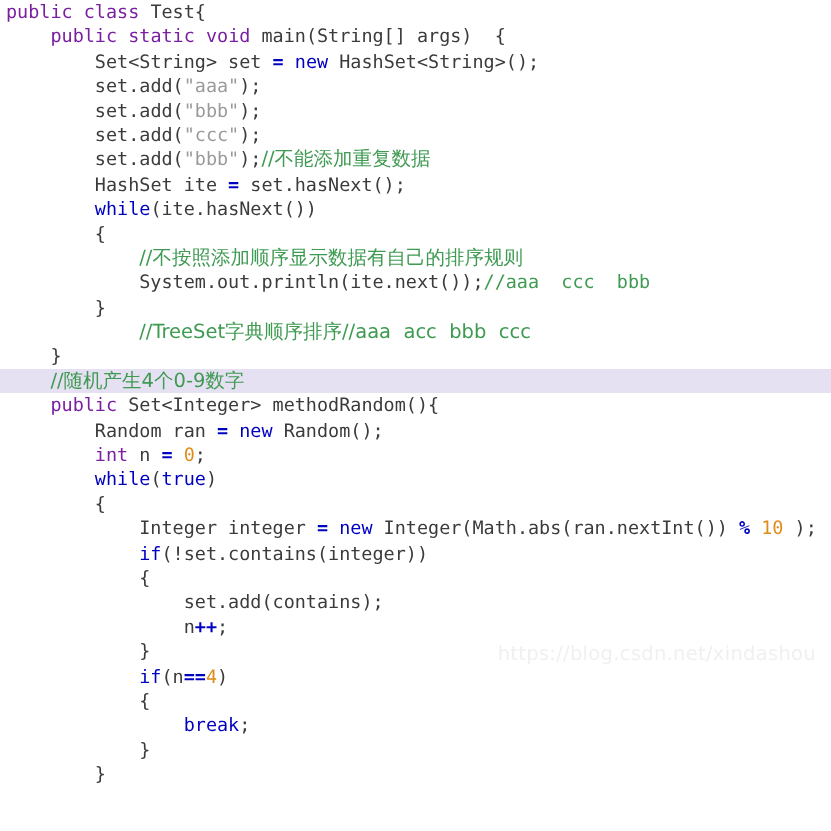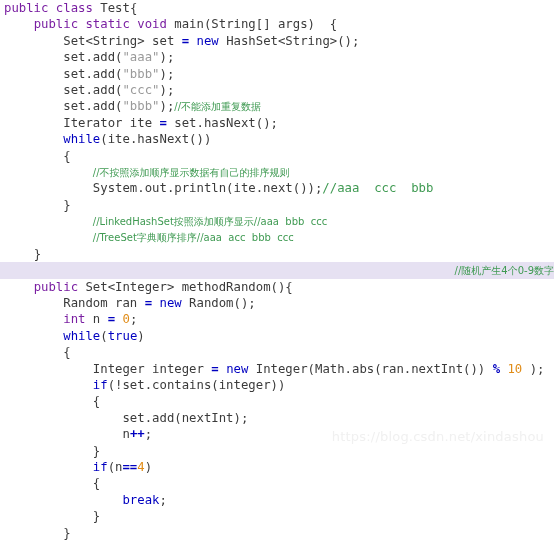--- a/index.html
+++ b/index.html
@@ -27,30 +27,29 @@
     height: 16.4px;
     line-height: 16.4px;
     font-size: 12.3px;
     white-space: pre;
     padding-left: 4px;
     letter-spacing: 0px;
     color: #3b3b3b;
   }
   .code-line.highlighted {
     background: #e6e1f2;
-    text-align: right;
   }
   .tok { white-space: pre; }
   .kw        { color: #7a1fa2; }   
   .kw-blue   { color: #0000c0; font-weight: normal; }
   .plain     { color: #3b3b3b; }
   .str       { color: #9a9a9a; }
   .num       { color: #e08c18; }
   .cmt       { color: #3f9a52; }
-  .cmt-cn    { color: #3f9a52; font-family: "DejaVu Sans", "Liberation Sans", sans-serif; font-size: 10px; }
+  .cmt-cn    { color: #3f9a52; font-family: "DejaVu Sans", "Liberation Sans", sans-serif; font-size: 13px; }
   .op        { color: #0000c0; font-weight: bold; }
   .watermark {
     position: absolute;
     right: 10px;
     bottom: 14px;
     font-family: "DejaVu Sans", "Liberation Sans", sans-serif;
     font-size: 13px;
     color: #f0f0f0;
     letter-spacing: 0.2px;
     white-space: pre;
@@ -62,39 +61,38 @@
 
 <div id="code-viewer">
   <div id="code-body">
       <div class="code-line"><span class="tok plain"></span><span class="tok kw">public</span><span class="tok plain"> </span><span class="tok kw">class</span><span class="tok plain"> Test{</span></div>
       <div class="code-line"><span class="tok plain">    </span><span class="tok kw">public</span><span class="tok plain"> </span><span class="tok kw">static</span><span class="tok plain"> </span><span class="tok kw">void</span><span class="tok plain"> main(String[] args)  {</span></div>
       <div class="code-line"><span class="tok plain">        </span><span class="tok plain">Set&lt;String&gt; set </span><span class="tok op">=</span><span class="tok plain"> </span><span class="tok kw-blue">new</span><span class="tok plain"> HashSet&lt;String&gt;();</span></div>
       <div class="code-line"><span class="tok plain">        </span><span class="tok plain">set.add(</span><span class="tok str">"aaa"</span><span class="tok plain">);</span></div>
       <div class="code-line"><span class="tok plain">        </span><span class="tok plain">set.add(</span><span class="tok str">"bbb"</span><span class="tok plain">);</span></div>
       <div class="code-line"><span class="tok plain">        </span><span class="tok plain">set.add(</span><span class="tok str">"ccc"</span><span class="tok plain">);</span></div>
       <div class="code-line"><span class="tok plain">        </span><span class="tok plain">set.add(</span><span class="tok str">"bbb"</span><span class="tok plain">);</span><span class="tok cmt-cn">//不能添加重复数据</span></div>
-      <div class="code-line"><span class="tok plain">        </span><span class="tok plain">Iterator ite </span><span class="tok op">=</span><span class="tok plain"> set.hasNext();</span></div>
+      <div class="code-line"><span class="tok plain">        </span><span class="tok plain">HashSet ite </span><span class="tok op">=</span><span class="tok plain"> set.hasNext();</span></div>
       <div class="code-line"><span class="tok plain">        </span><span class="tok kw-blue">while</span><span class="tok plain">(ite.hasNext())</span></div>
       <div class="code-line"><span class="tok plain">        </span><span class="tok plain">{</span></div>
       <div class="code-line"><span class="tok plain">            </span><span class="tok cmt-cn">//不按照添加顺序显示数据有自己的排序规则</span></div>
       <div class="code-line"><span class="tok plain">            </span><span class="tok plain">System.out.println(ite.next());</span><span class="tok cmt">//aaa  ccc  bbb</span></div>
       <div class="code-line"><span class="tok plain">        </span><span class="tok plain">}</span></div>
-      <div class="code-line"><span class="tok plain">            </span><span class="tok cmt-cn">//LinkedHashSet按照添加顺序显示//aaa  bbb  ccc</span></div>
       <div class="code-line"><span class="tok plain">            </span><span class="tok cmt-cn">//TreeSet字典顺序排序//aaa  acc  bbb  ccc</span></div>
       <div class="code-line"><span class="tok plain">    </span><span class="tok plain">}</span></div>
       <div class="code-line highlighted"><span class="tok plain">    </span><span class="tok cmt-cn">//随机产生4个0-9数字</span></div>
       <div class="code-line"><span class="tok plain">    </span><span class="tok kw">public</span><span class="tok plain"> Set&lt;Integer&gt; methodRandom(){</span></div>
       <div class="code-line"><span class="tok plain">        </span><span class="tok plain">Random ran </span><span class="tok op">=</span><span class="tok plain"> </span><span class="tok kw-blue">new</span><span class="tok plain"> Random();</span></div>
       <div class="code-line"><span class="tok plain">        </span><span class="tok kw">int</span><span class="tok plain"> n </span><span class="tok op">=</span><span class="tok plain"> </span><span class="tok num">0</span><span class="tok plain">;</span></div>
       <div class="code-line"><span class="tok plain">        </span><span class="tok kw-blue">while</span><span class="tok plain">(</span><span class="tok kw-blue">true</span><span class="tok plain">)</span></div>
       <div class="code-line"><span class="tok plain">        </span><span class="tok plain">{</span></div>
       <div class="code-line"><span class="tok plain">            </span><span class="tok plain">Integer integer </span><span class="tok op">=</span><span class="tok plain"> </span><span class="tok kw-blue">new</span><span class="tok plain"> Integer(Math.abs(ran.nextInt()) </span><span class="tok op">%</span><span class="tok plain"> </span><span class="tok num">10</span><span class="tok plain"> );</span></div>
       <div class="code-line"><span class="tok plain">            </span><span class="tok kw-blue">if</span><span class="tok plain">(!set.contains(integer))</span></div>
       <div class="code-line"><span class="tok plain">            </span><span class="tok plain">{</span></div>
-      <div class="code-line"><span class="tok plain">                </span><span class="tok plain">set.add(nextInt);</span></div>
+      <div class="code-line"><span class="tok plain">                </span><span class="tok plain">set.add(contains);</span></div>
       <div class="code-line"><span class="tok plain">                </span><span class="tok plain">n</span><span class="tok op">++</span><span class="tok plain">;</span></div>
       <div class="code-line"><span class="tok plain">            </span><span class="tok plain">}</span></div>
       <div class="code-line"><span class="tok plain">            </span><span class="tok kw-blue">if</span><span class="tok plain">(n</span><span class="tok op">==</span><span class="tok num">4</span><span class="tok plain">)</span></div>
       <div class="code-line"><span class="tok plain">            </span><span class="tok plain">{</span></div>
       <div class="code-line"><span class="tok plain">                </span><span class="tok kw-blue">break</span><span class="tok plain">;</span></div>
       <div class="code-line"><span class="tok plain">            </span><span class="tok plain">}</span></div>
       <div class="code-line"><span class="tok plain">        </span><span class="tok plain">}</span></div>
     </div>
   <div class="watermark">https://blog.csdn.net/xindashou</div>
 </div>

